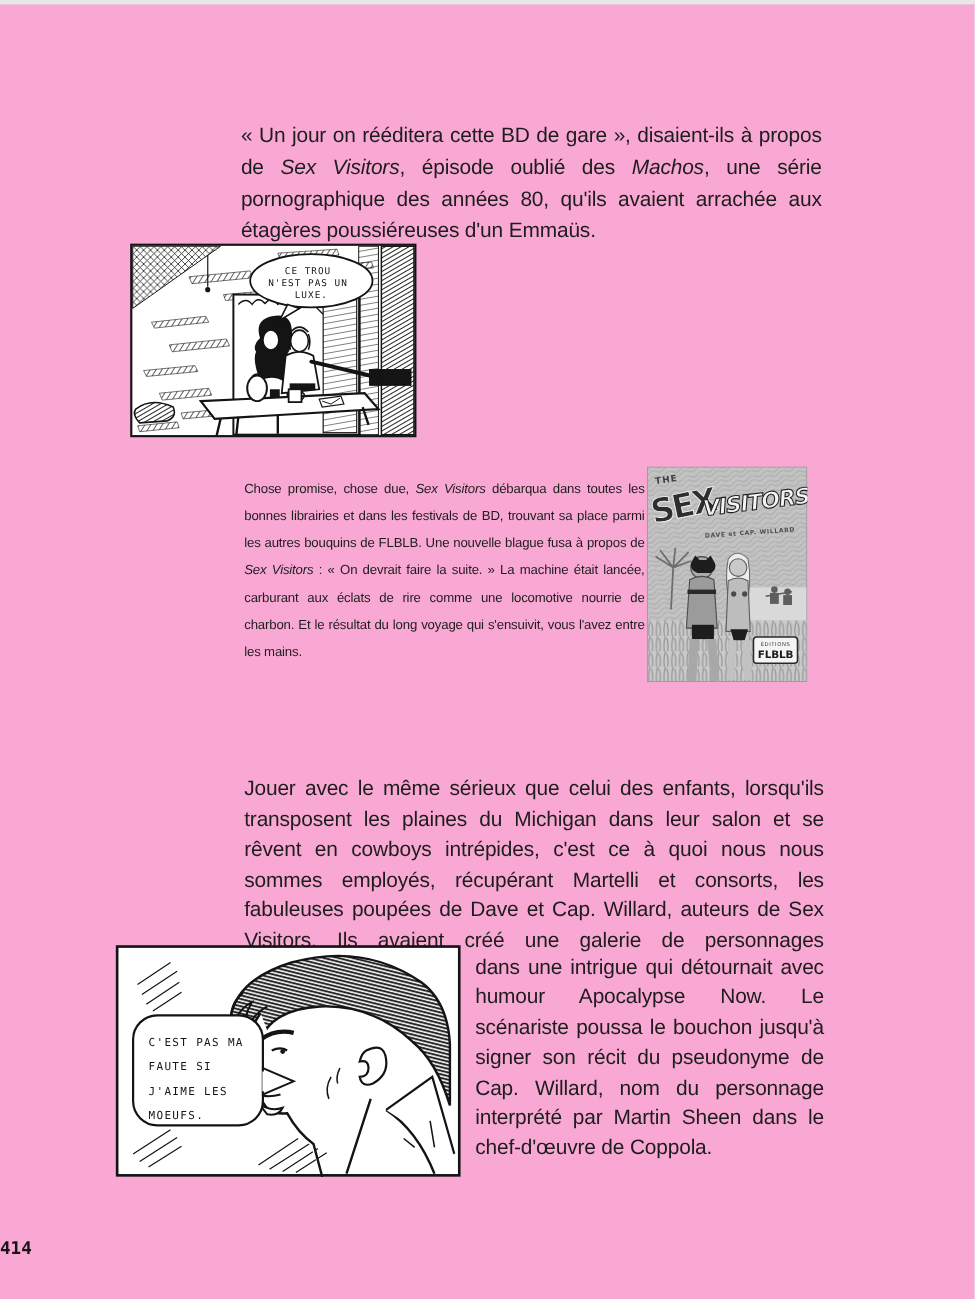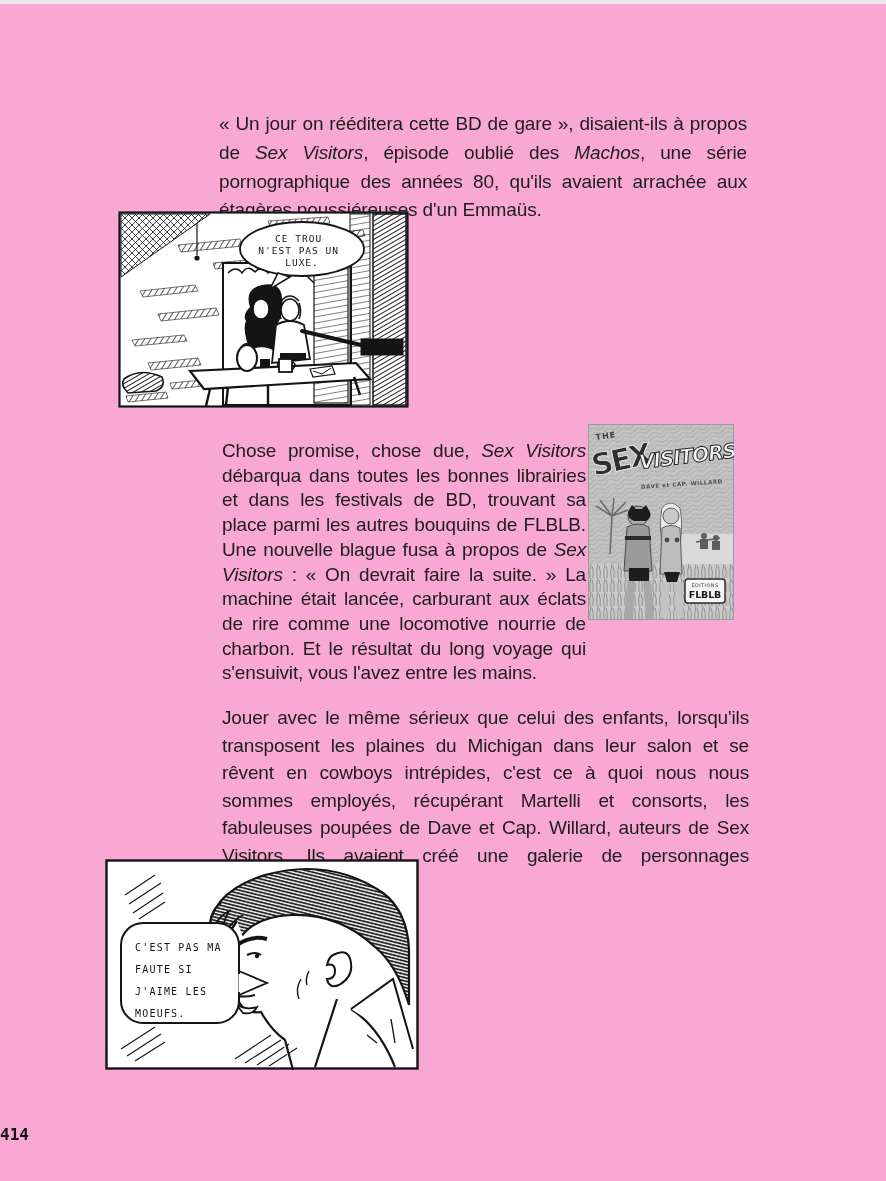--- a/index.html
+++ b/index.html
@@ -5,26 +5,26 @@
   html,body { margin:0; padding:0; background:#e8e8e8; }
   .page {
     position:relative; width:886px; height:1181px; margin:4px auto;
     background:#f9a8d4; color:#1d1d1d; overflow:hidden;
     font-family:"Liberation Sans", sans-serif; letter-spacing:-0.15px;
   }
   .para { position:absolute; text-align:justify; }
   .para .it { font-style:italic; }
   #p-intro   { left:219px; top:87px;  width:528px; font-size:19px;   line-height:28.8px; }
   #p-toil    { left:432px; top:211px; width:316px; font-size:19px;   line-height:26.9px; }
-  #p-chose   { left:222px; top:416px; width:364px; font-size:19px; line-height:24.7px; }
+  #p-chose   { left:222px; top:416px; width:364px; font-size:12px; line-height:24.7px; }
   #p-jouer-a { left:222px; top:681px; width:527px; font-size:19px;   line-height:27.5px; }
   #p-jouer-b { left:432px; top:843px; width:317px; font-size:19px;   line-height:27.4px; }
   .panel { position:absolute; }
   .panel svg, .cover svg { width:100%; height:100%; display:block; }
-  #panel-toilettes { left:118px; top:207px; width:291px; height:197px; }
+  #panel-toilettes { left:118px; top:207px; width:261px; height:197px; }
   #panel-profil    { left:96px;  top:855px; width:332px; height:211px; }
   .cover { position:absolute; left:588px; top:420px; width:146px; height:196px; }
   .pagenum {
     position:absolute; left:0; right:0; top:1121px; text-align:left;
     font-family:"DejaVu Sans Mono", monospace; font-weight:bold;
     font-size:16px; color:#161616; letter-spacing:0;
   }
   .bubble-text { font-family:"DejaVu Sans Mono", monospace; fill:#161616; }
 </style>
 </head>
@@ -230,16 +230,17 @@
         <text class="bubble-text" font-size="10" letter-spacing="1.2">
           <tspan x="30" y="92">C'EST PAS MA</tspan>
           <tspan x="30" y="114">FAUTE SI</tspan>
           <tspan x="30" y="136">J'AIME LES</tspan>
           <tspan x="30" y="158">MOEUFS.</tspan>
         </text>
       </g>
     </svg>
   </div>
 
+  <p class="para" id="p-jouer-b">dans une intrigue qui détournait avec humour Apocalypse Now. Le scénariste poussa le bouchon jusqu'à signer son récit du pseudonyme de Cap. Willard, nom du personnage interprété par Martin Sheen dans le chef-d'œuvre de Coppola.</p>
 
   <div class="pagenum">414</div>
 
 </div>
 
 </body></html>

